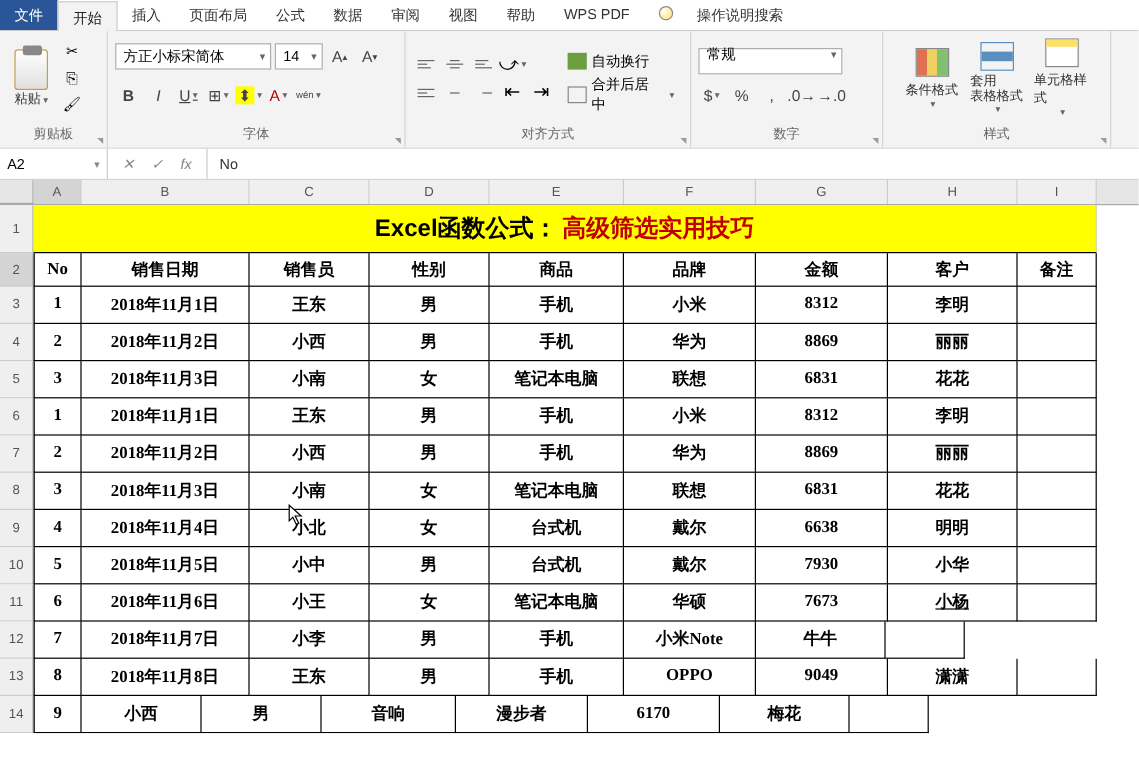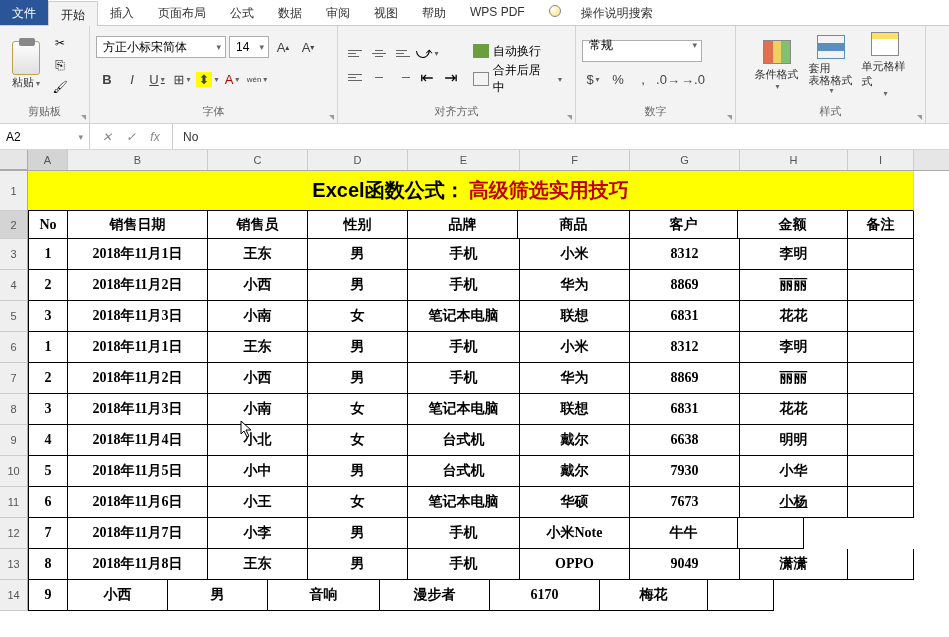--- a/index.html
+++ b/index.html
@@ -297,24 +297,24 @@
         <div class="cell" style="width: 886px; height: 40px; border-bottom: 1px solid rgb(0, 0, 0);">
           <span class="title-black">Excel函数公式：</span>
           <span class="title-red">高级筛选实用技巧</span>
         </div>
       </div>
       <div class="datarow header-row">
         <div class="cell wA" style="width: 40px; height: 28px;">No</div>
         <div class="cell wB" style="width: 140px; height: 28px;">销售日期</div>
         <div class="cell wC" style="width: 100px; height: 28px;">销售员</div>
         <div class="cell wD" style="width: 100px; height: 28px;">性别</div>
+        <div class="cell wE" style="width: 112px; height: 28px;">商品</div>
         <div class="cell wF" style="width: 110px; height: 28px;">品牌</div>
-        <div class="cell wE" style="width: 112px; height: 28px;">商品</div>
+        <div class="cell wG" style="width: 110px; height: 28px;">金额</div>
         <div class="cell wH" style="width: 108px; height: 28px;">客户</div>
-        <div class="cell wG" style="width: 110px; height: 28px;">金额</div>
         <div class="cell wI" style="width: 66px; height: 28px;">备注</div>
       </div>
       <div class="datarow data-row">
         <div class="cell wA" style="width: 40px; height: 31px;">1</div>
         <div class="cell wB" style="width: 140px; height: 31px;">2018年11月1日</div>
         <div class="cell wC" style="width: 100px; height: 31px;">王东</div>
         <div class="cell wD" style="width: 100px; height: 31px;">男</div>
         <div class="cell wE" style="width: 112px; height: 31px;">手机</div>
         <div class="cell wF" style="width: 110px; height: 31px;">小米</div>
         <div class="cell wG" style="width: 110px; height: 31px;">8312</div>

